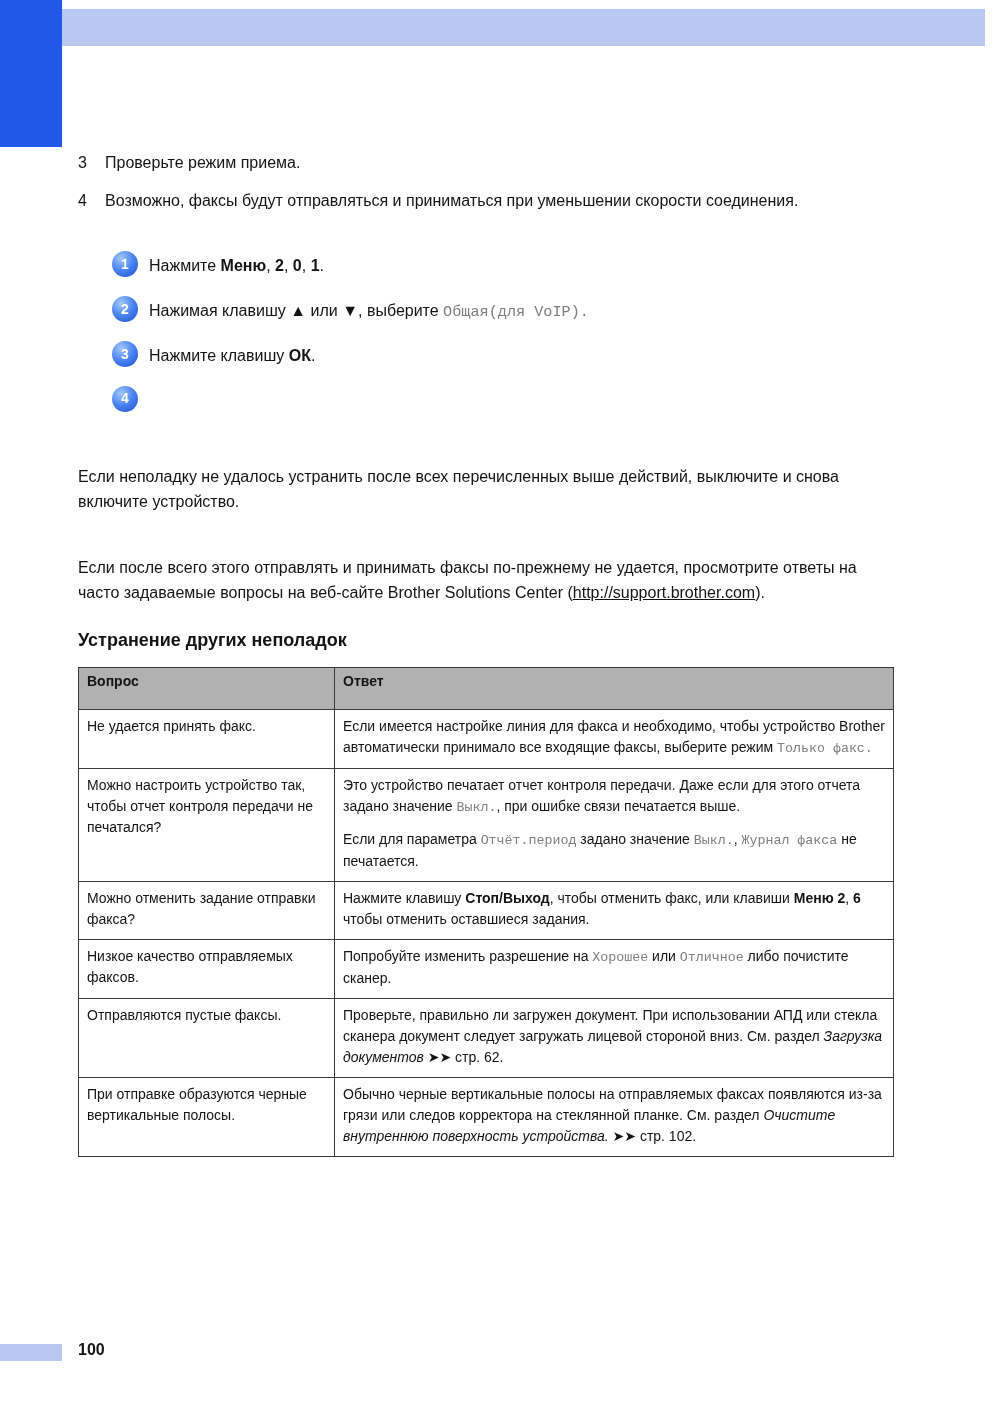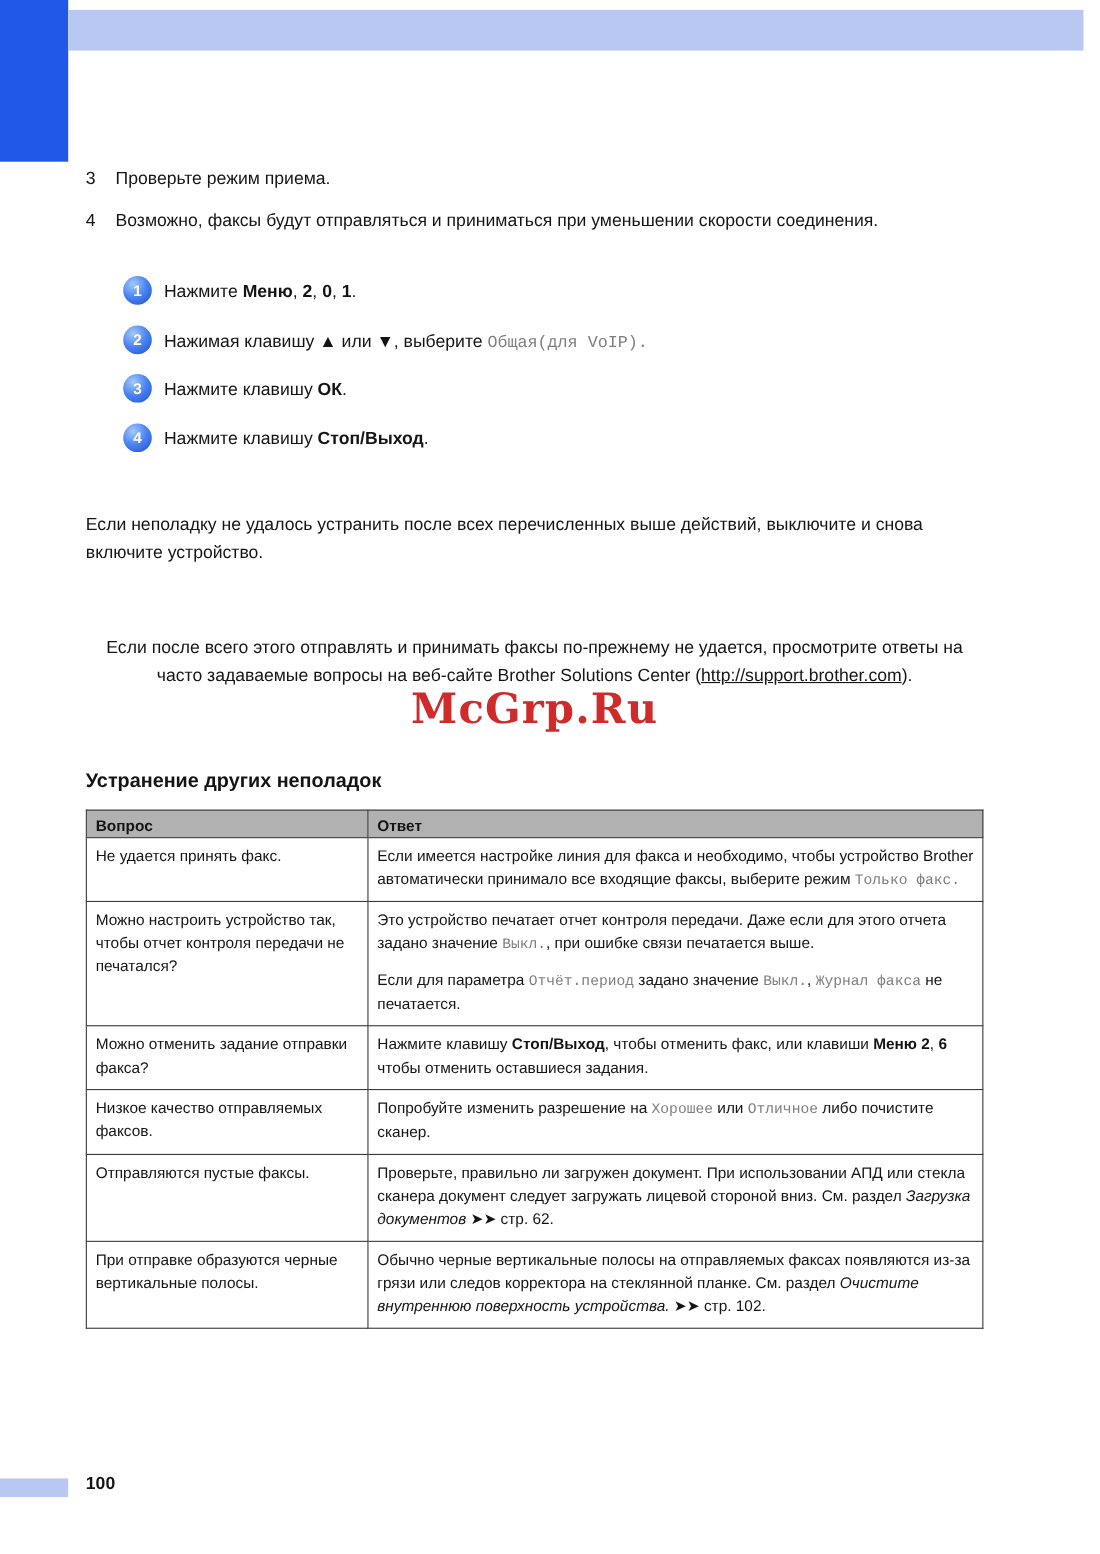--- a/index.html
+++ b/index.html
@@ -31,32 +31,32 @@
   .steps { margin:20px 0 0 34px; }
   .step { display:flex; align-items:flex-start; margin-bottom:17px; }
   .step-ball { flex:0 0 26px; width:26px; height:26px; border-radius:50%;
                background:radial-gradient(circle at 35% 28%, #a6c8fa 0%, #4a84f0 48%, #1b4ecf 100%);
                color:#fff; font-weight:bold; font-size:14px;
                display:flex; align-items:center; justify-content:center;
                margin-right:11px; margin-top:0; }
   .step-text { padding-top:2px; }
 
   .closing-1 { margin-top:52px; }
-  .closing-2 { margin-top:61px;text-align:center; }
+  .closing-2 { margin-top:40px; }
 
   .watermark { text-align:center; margin-top:-14px;
                font-family:"DejaVu Serif", serif; font-weight:bold;
                font-size:38px; letter-spacing:1px;
                color:var(--watermark-red,#cf2b2b); }
 
   .ts-heading { font-size:18px; font-weight:bold; margin-top:20px; margin-bottom:12px; }
 
   table.ts-table { width:100%; border-collapse:collapse; font-size:14px; line-height:1.5; }
   .ts-table th, .ts-table td { border:1px solid #3a3a3a; vertical-align:top; text-align:left; }
-  .ts-table th { background:var(--table-header-bg,#b1b1b1); padding:3px 8px 0; font-size:14px; }
+  .ts-table th { background:var(--table-header-bg,#b1b1b1); padding:3px 8px 17px; font-size:14px; }
   .ts-table td { padding:6px 8px 9px; }
   .ts-table .col-q { width:256px; }
   .ts-table td.a p + p { margin-top:11px; }
 
   .footer-bar { position:absolute; left:0; top:1344px; width:62px; height:17px;
                 background:var(--bar-blue,#b9c8f2); }
   .page-num { position:absolute; left:78px; top:1341px; font-weight:bold; font-size:16px; }
 </style>
 </head>
 <body>
@@ -90,28 +90,26 @@
       <div class="step">
         <span class="step-ball">2</span>
         <p class="step-text"><span>Нажимая клавишу ▲ или ▼, выберите </span><span class="m">Общая(для VoIP).</span></p>
       </div>
       <div class="step">
         <span class="step-ball">3</span>
         <p class="step-text"><span>Нажмите клавишу </span><span class="b">ОК</span><span>.</span></p>
       </div>
       <div class="step">
         <span class="step-ball">4</span>
-        <p class="step-text"><span>Нажмите клавишу </span><span class="b">Стоп/Выход</span><span>.</span></p>
       </div>
     </div>
 
     <p class="closing-1"><span>Если неполадку не удалось устранить после всех перечисленных выше действий, выключите и снова включите устройство.</span></p>
     <p class="closing-2"><span>Если после всего этого отправлять и принимать факсы по-прежнему не удается, просмотрите ответы на часто задаваемые вопросы на веб-сайте Brother Solutions Center (</span><span class="u">http://support.brother.com</span><span>).</span></p>
 
-    <div class="watermark">McGrp.Ru</div>
 
     <h2 class="ts-heading">Устранение других неполадок</h2>
 
     <table class="ts-table">
       <thead>
         <tr>
           <th class="col-q">Вопрос</th>
           <th>Ответ</th>
         </tr>
       </thead>

